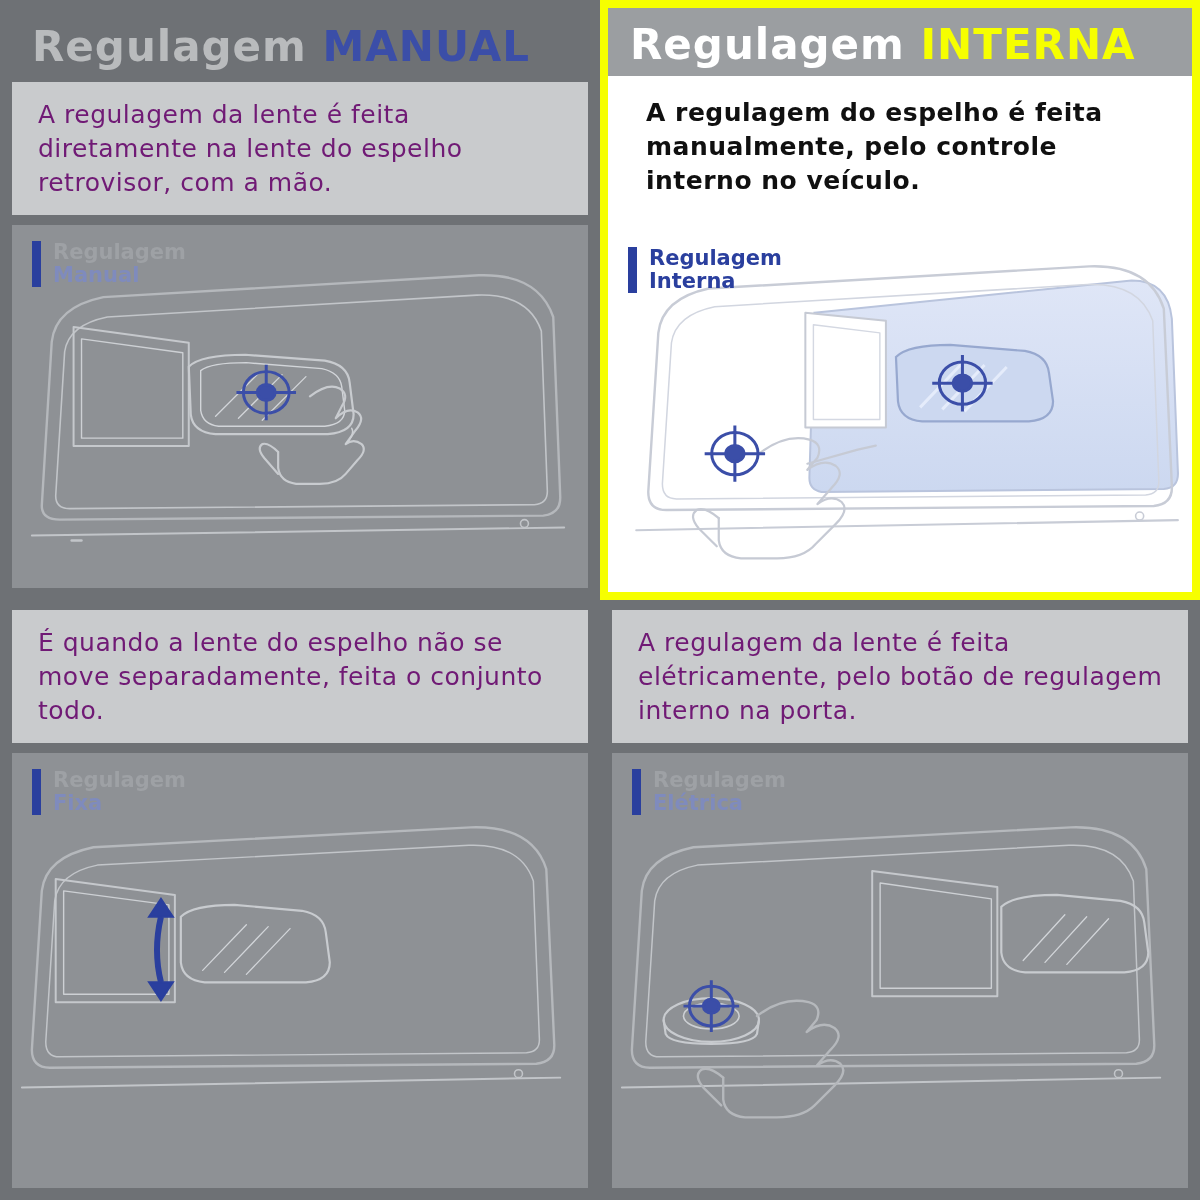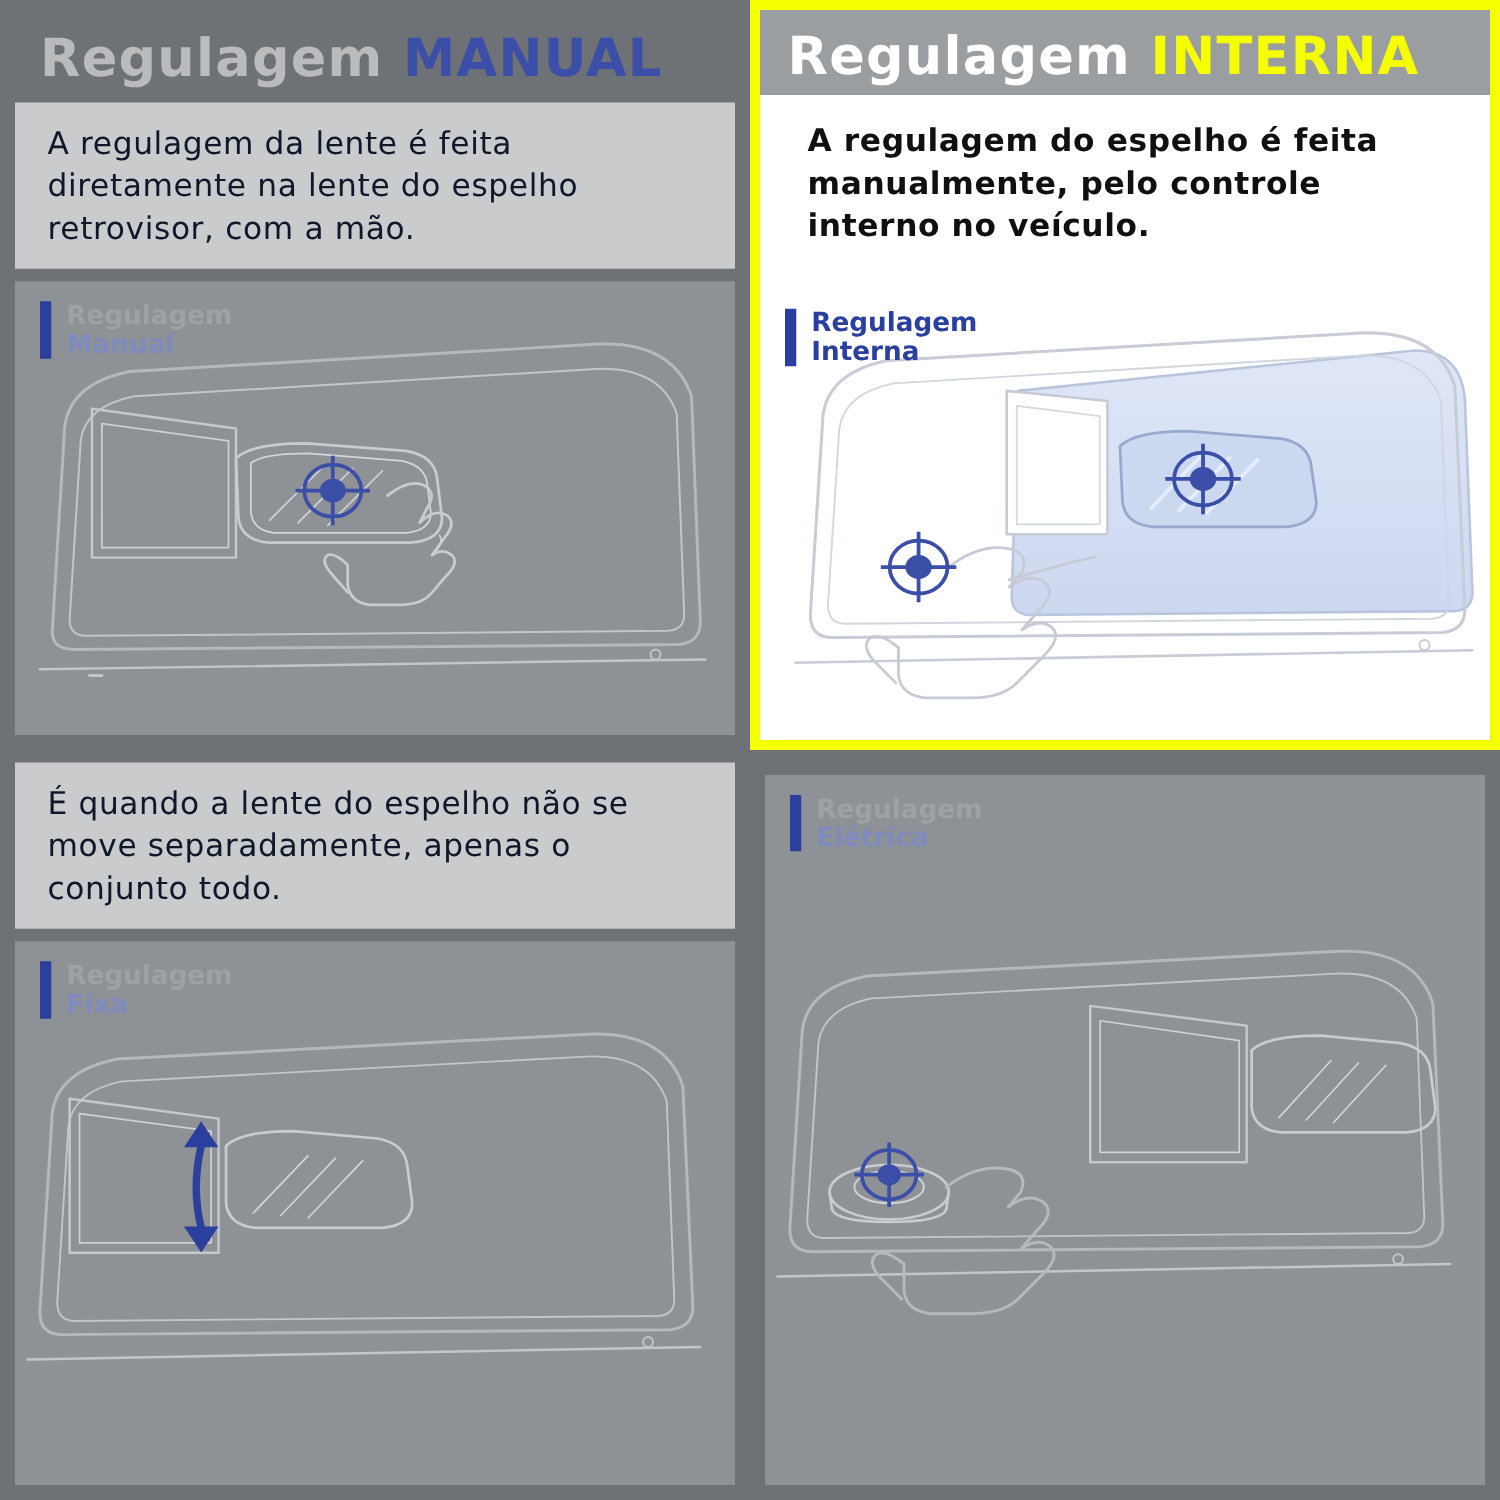--- a/index.html
+++ b/index.html
@@ -68,21 +68,21 @@
   }
 
   
   .desc {
     background: #c9cbcd;
     margin: 0 2px 0 2px;
     padding: 16px 20px 16px 26px;
     font-size: 25px;
     line-height: 1.35;
     letter-spacing: 0.5px;
-    color: #0f172a;
+    color: #701a75;
   }
   .panel.active .desc {
     background: #ffffff;
     color: #101010;
     font-weight: bold;
     margin: 12px;
     padding: 8px 20px 14px 26px;
   }
 
   
@@ -216,21 +216,21 @@
             <path d="M126 184 L126 240 M96 212 L156 212"></path>
             <ellipse cx="126" cy="212" rx="9" ry="8" fill="#3b4ea8"></ellipse>
           </g>
         </svg>
       </div>
     </div>
   </div>
 
   <div class="panel inactive">
     <div class="panel-inner">
-      <div class="desc">É quando a lente do espelho não se move separadamente, apenas o conjunto todo.</div>
+      <div class="desc">É quando a lente do espelho não se move separadamente, feita o conjunto todo.</div>
       <div class="figure">
         <div class="fig-label">
           <div>Regulagem</div>
           <div class="l2">Fixa</div>
         </div>
         <svg class="fig-svg" viewBox="0 0 580 300" preserveAspectRatio="xMidYMid meet">
           <g fill="none" stroke="#b5b8bc" stroke-width="2.4" stroke-linejoin="round" stroke-linecap="round">
             <path d="M20 230 L30 70 Q34 36 82 26 L462 6 Q524 4 538 48 L546 224 Q547 242 528 244 L38 248 Q20 248 20 230 Z"></path>
             <path d="M34 222 L43 80 Q47 52 86 44 L460 24 Q512 22 525 60 L531 218 Q532 232 518 233 L48 237 Q34 237 34 222 Z" stroke="#c2c5c9" stroke-width="1.5"></path>
             <path d="M10 268 L552 258" stroke="#c2c5c9" stroke-width="2"></path>
@@ -248,20 +248,21 @@
             <path d="M150 180 L162 162 L138 162 Z"></path>
             <path d="M150 96 Q142 130 150 162" fill="none" stroke-width="6"></path>
           </g>
         </svg>
       </div>
     </div>
   </div>
 
   <div class="panel inactive">
     <div class="panel-inner">
+      <div class="desc">A regulagem da lente é feita elétricamente, pelo botão de regulagem interno na porta.</div>
       <div class="figure">
         <div class="fig-label">
           <div>Regulagem</div>
           <div class="l2">Elétrica</div>
         </div>
         <svg class="fig-svg" viewBox="0 0 580 300" preserveAspectRatio="xMidYMid meet">
           <g fill="none" stroke="#b5b8bc" stroke-width="2.4" stroke-linejoin="round" stroke-linecap="round">
             <path d="M20 230 L30 70 Q34 36 82 26 L462 6 Q524 4 538 48 L546 224 Q547 242 528 244 L38 248 Q20 248 20 230 Z"></path>
             <path d="M34 222 L43 80 Q47 52 86 44 L460 24 Q512 22 525 60 L531 218 Q532 232 518 233 L48 237 Q34 237 34 222 Z" stroke="#c2c5c9" stroke-width="1.5"></path>
             <path d="M10 268 L552 258" stroke="#c2c5c9" stroke-width="2"></path>

